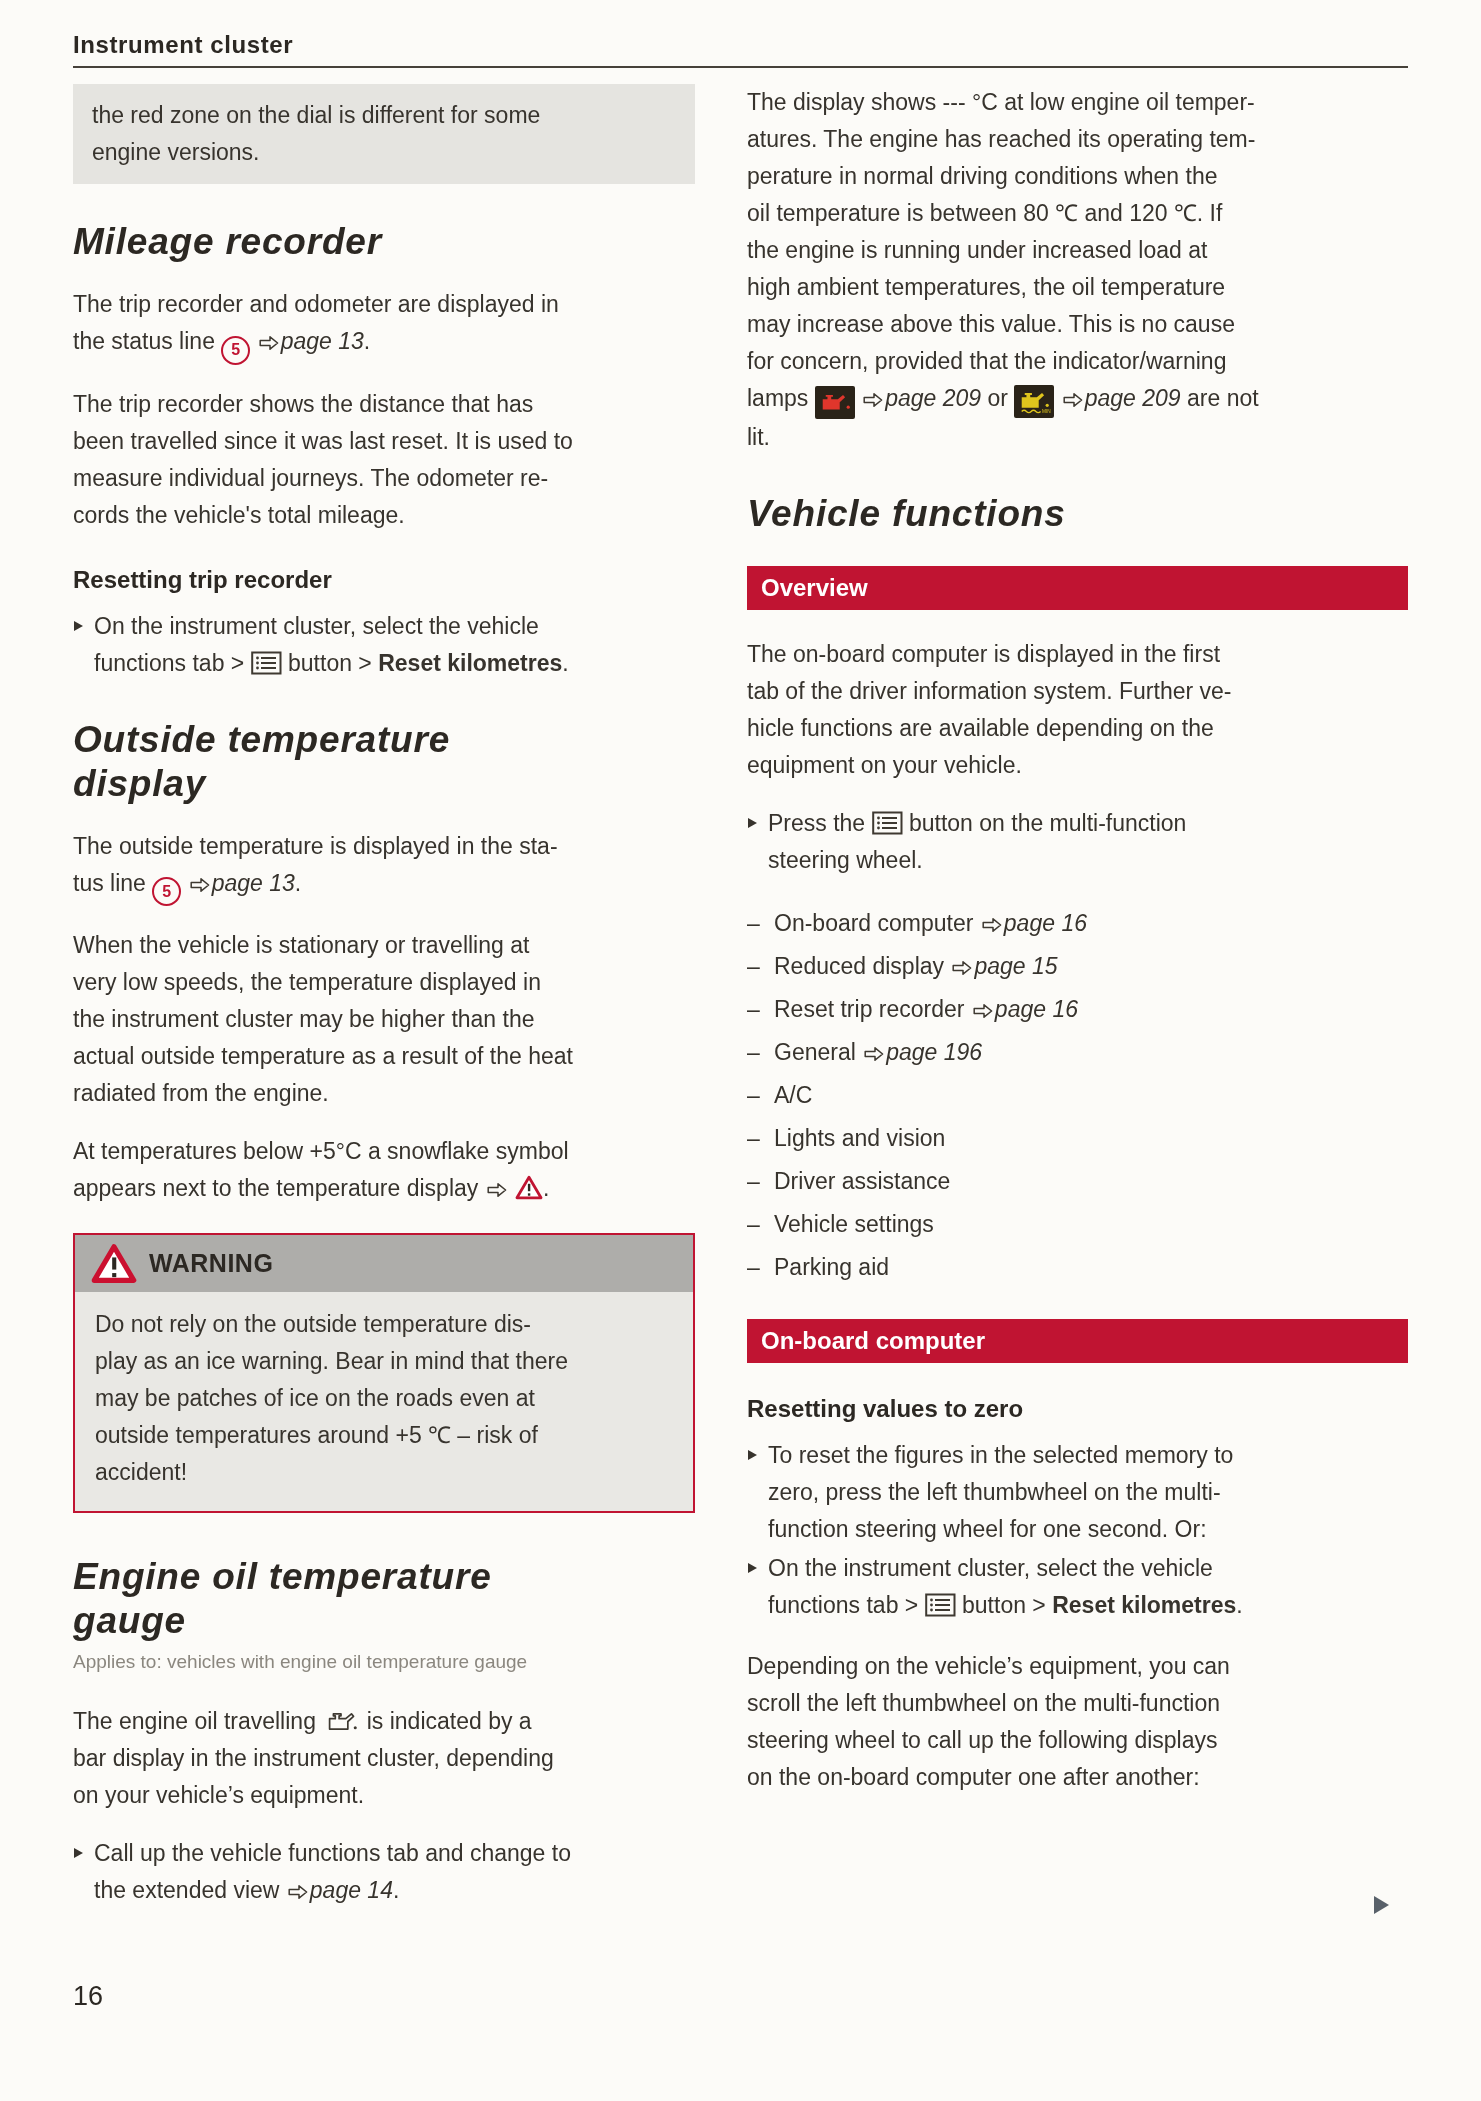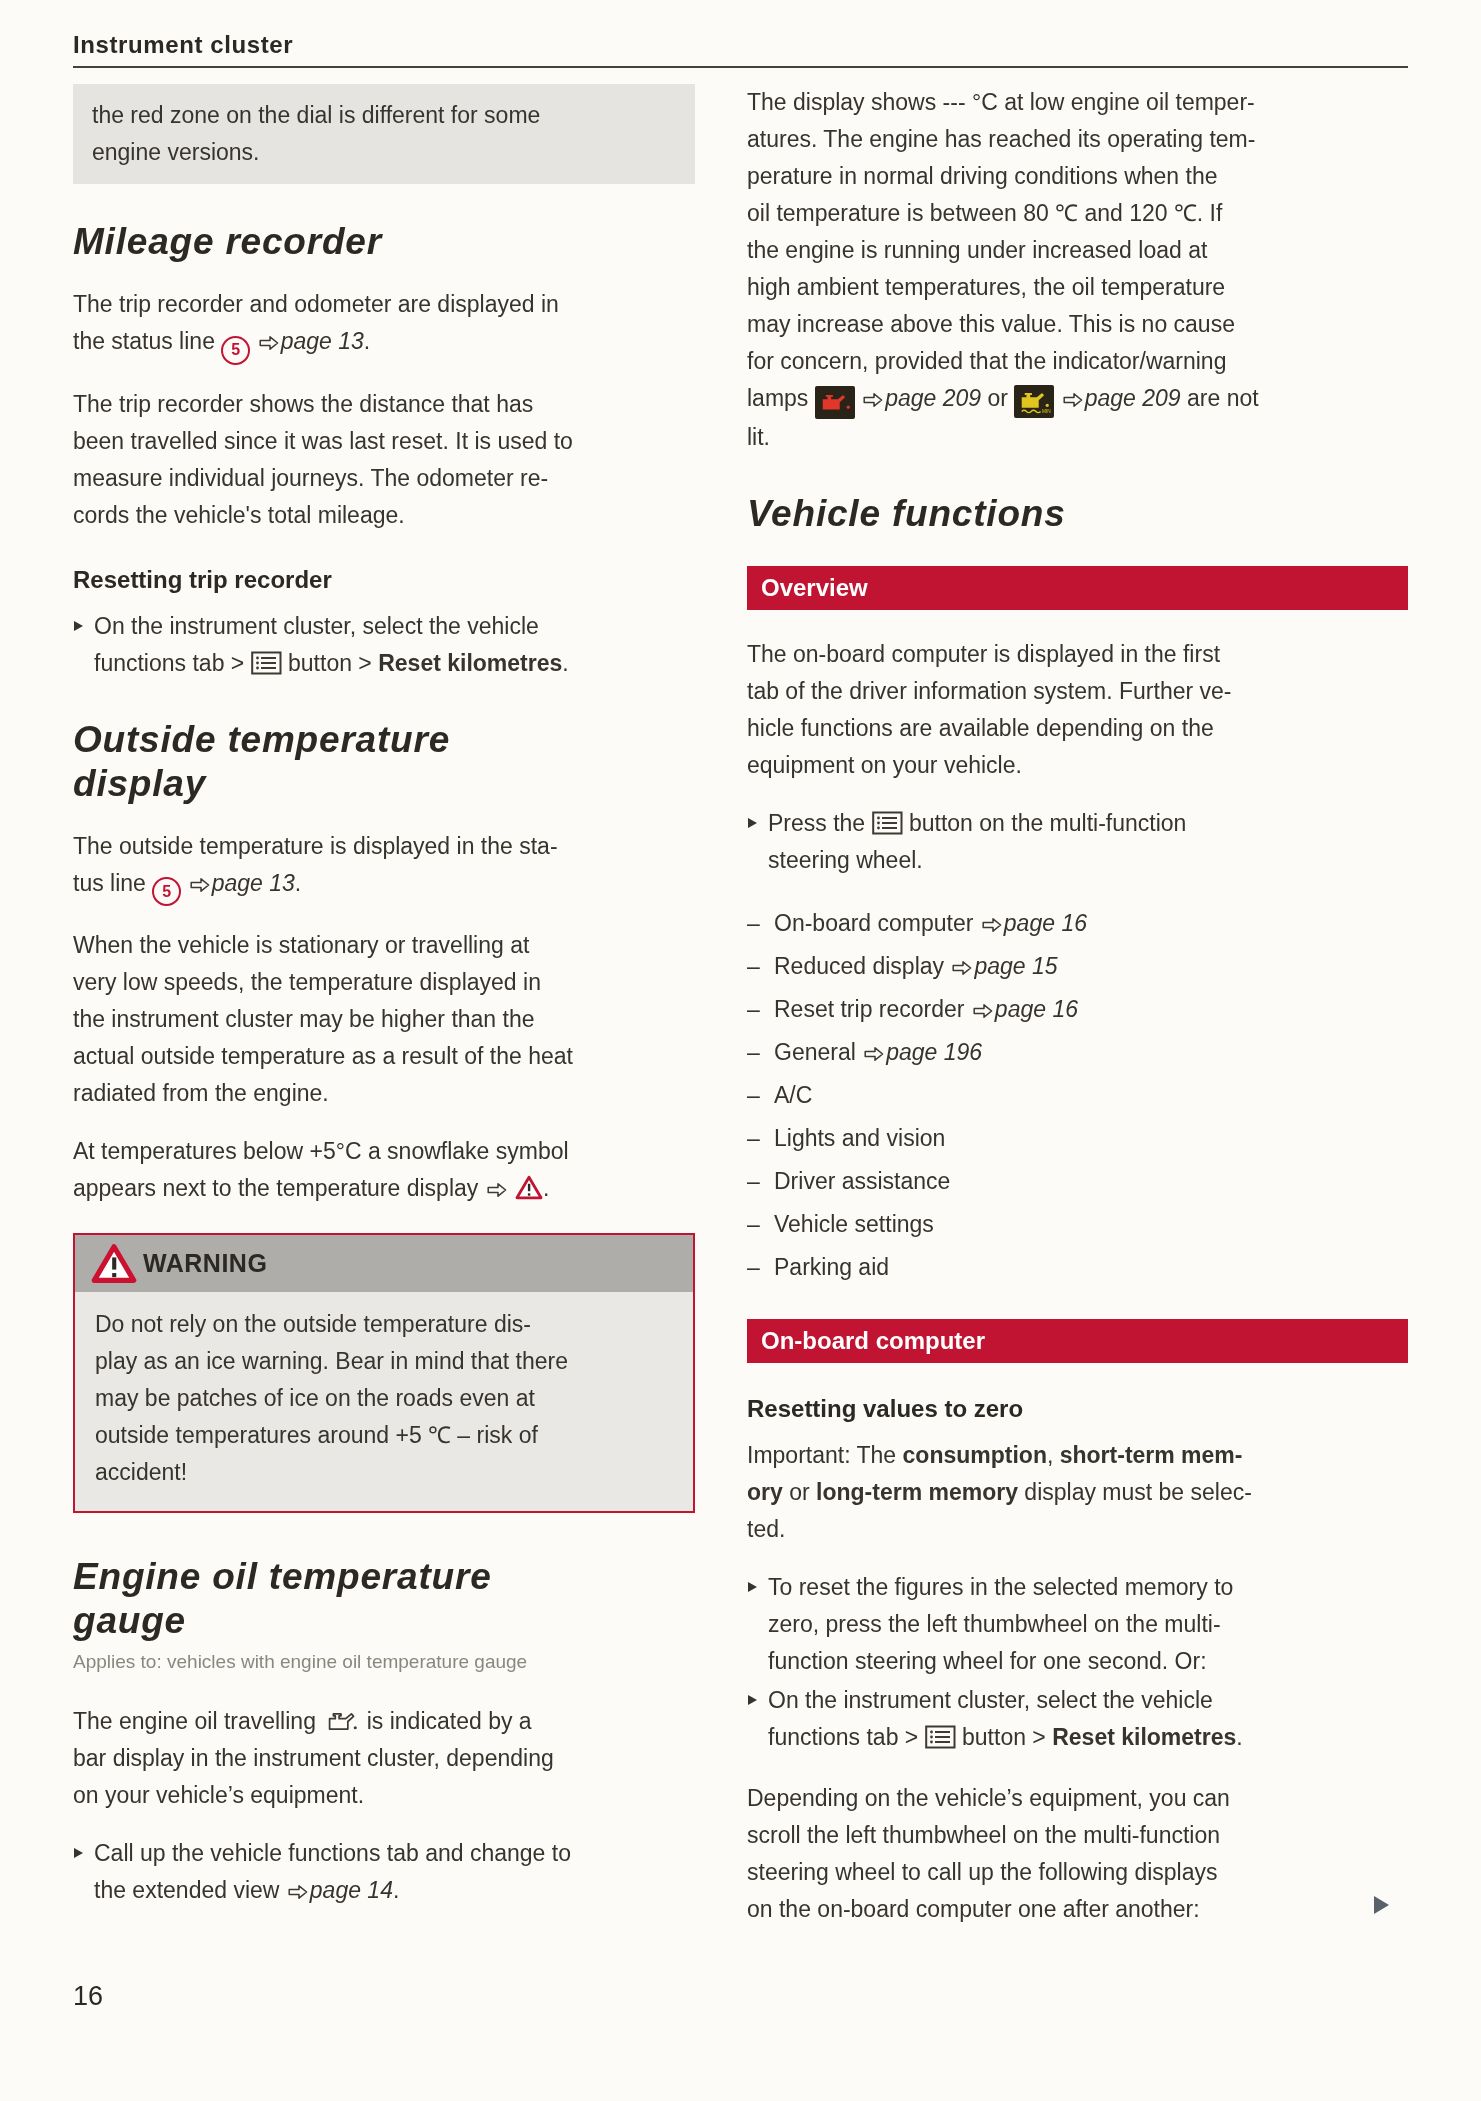--- a/index.html
+++ b/index.html
@@ -34,21 +34,21 @@
     border-top:5.5px solid transparent;border-bottom:5.5px solid transparent;
     margin:13px 11px 0 1px;}
   .btext{flex:1;white-space:pre-line;min-width:0;}
 
   .dashlist{margin:6px 0 32px;}
   .dash{display:flex;line-height:40px;margin:0 0 3px;}
   .dmark{flex:0 0 27px;}
   .dtext{flex:1;white-space:pre-line;min-width:0;}
 
   .warnbox{border:2.5px solid #c01432;margin:26px 0 42px;}
-  .warnhead{background:#aeadaa;display:flex;align-items:center;gap:6px;padding:8px 16px;}
+  .warnhead{background:#aeadaa;display:flex;align-items:center;gap:12px;padding:8px 16px;}
   .wtitle{font-size:25px;letter-spacing:.5px;color:#2c2823;}
   .warnbody{background:#e9e8e4;padding:14px 20px 20px;white-space:pre-line;}
 
   .pagenum{position:absolute;left:73px;top:1978px;font-size:27px;font-weight:400;color:#2c2823;}
   .contarrow{position:absolute;left:1374px;top:1896px;width:0;height:0;
     border-left:15px solid #59616a;border-top:9px solid transparent;border-bottom:9px solid transparent;}
 
   
   .ic{display:inline-block;vertical-align:-5px;}
   .refarrow{vertical-align:-2px;margin:0 2px;}
@@ -235,23 +235,20 @@
             <span class="dmark">–</span>
             <div class="dtext"><span>Vehicle settings</span></div>
           </div>
           <div class="dash">
             <span class="dmark">–</span>
             <div class="dtext"><span>Parking aid</span></div>
           </div>
         </div>
         <div class="redbar">On-board computer</div>
         <div class="h3">Resetting values to zero</div>
-        <div class="p"><span>Important: The </span><b>consumption</b><span>, </span><b>short-term mem-
-ory</b><span> or </span><b>long-term memory</b><span> display must be selec-
-ted.</span></div>
         <div class="bullets">
           <div class="bullet">
             <span class="bmark"></span>
             <div class="btext"><span>To reset the figures in the selected memory to
 zero, press the left thumbwheel on the multi-
 function steering wheel for one second. Or:</span></div>
           </div>
           <div class="bullet">
             <span class="bmark"></span>
             <div class="btext"><span>On the instrument cluster, select the vehicle

